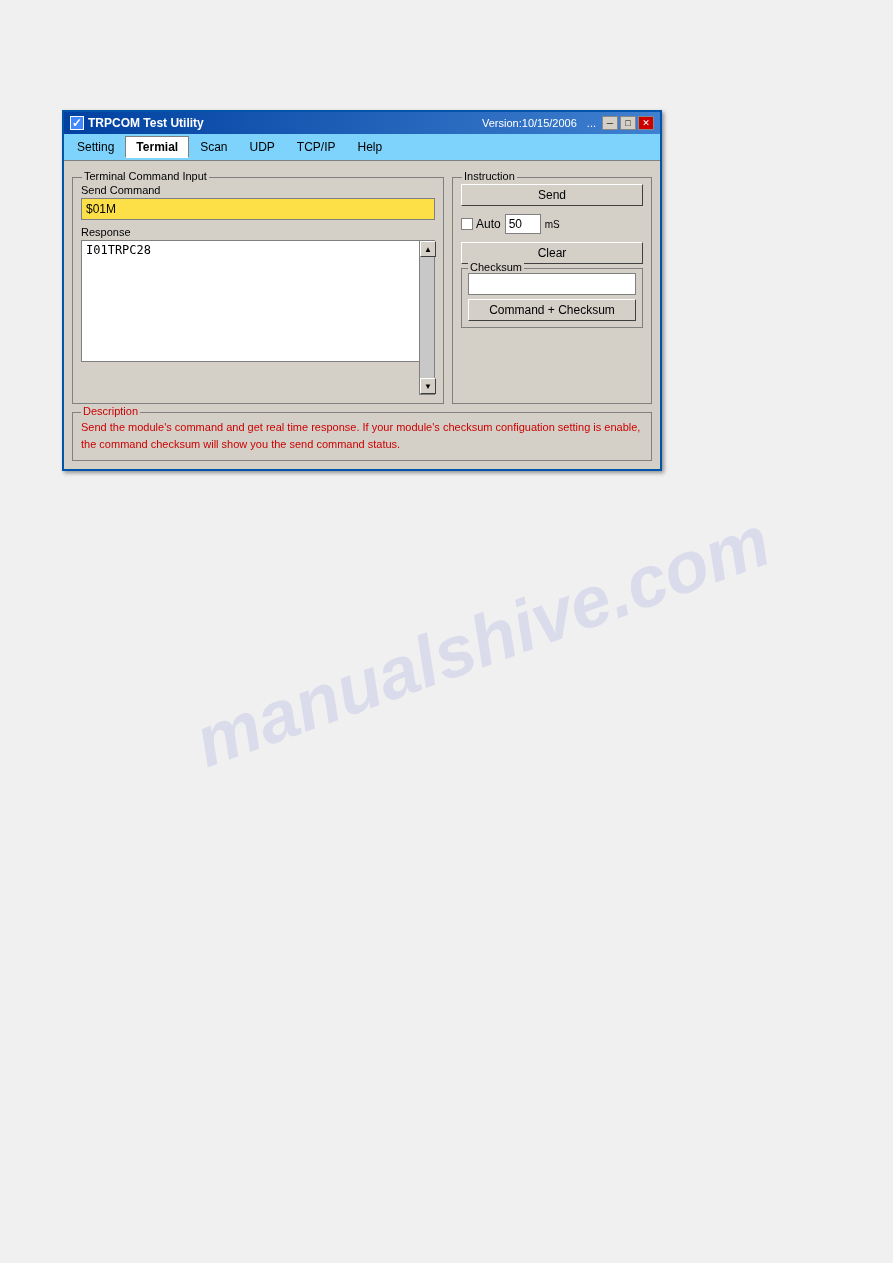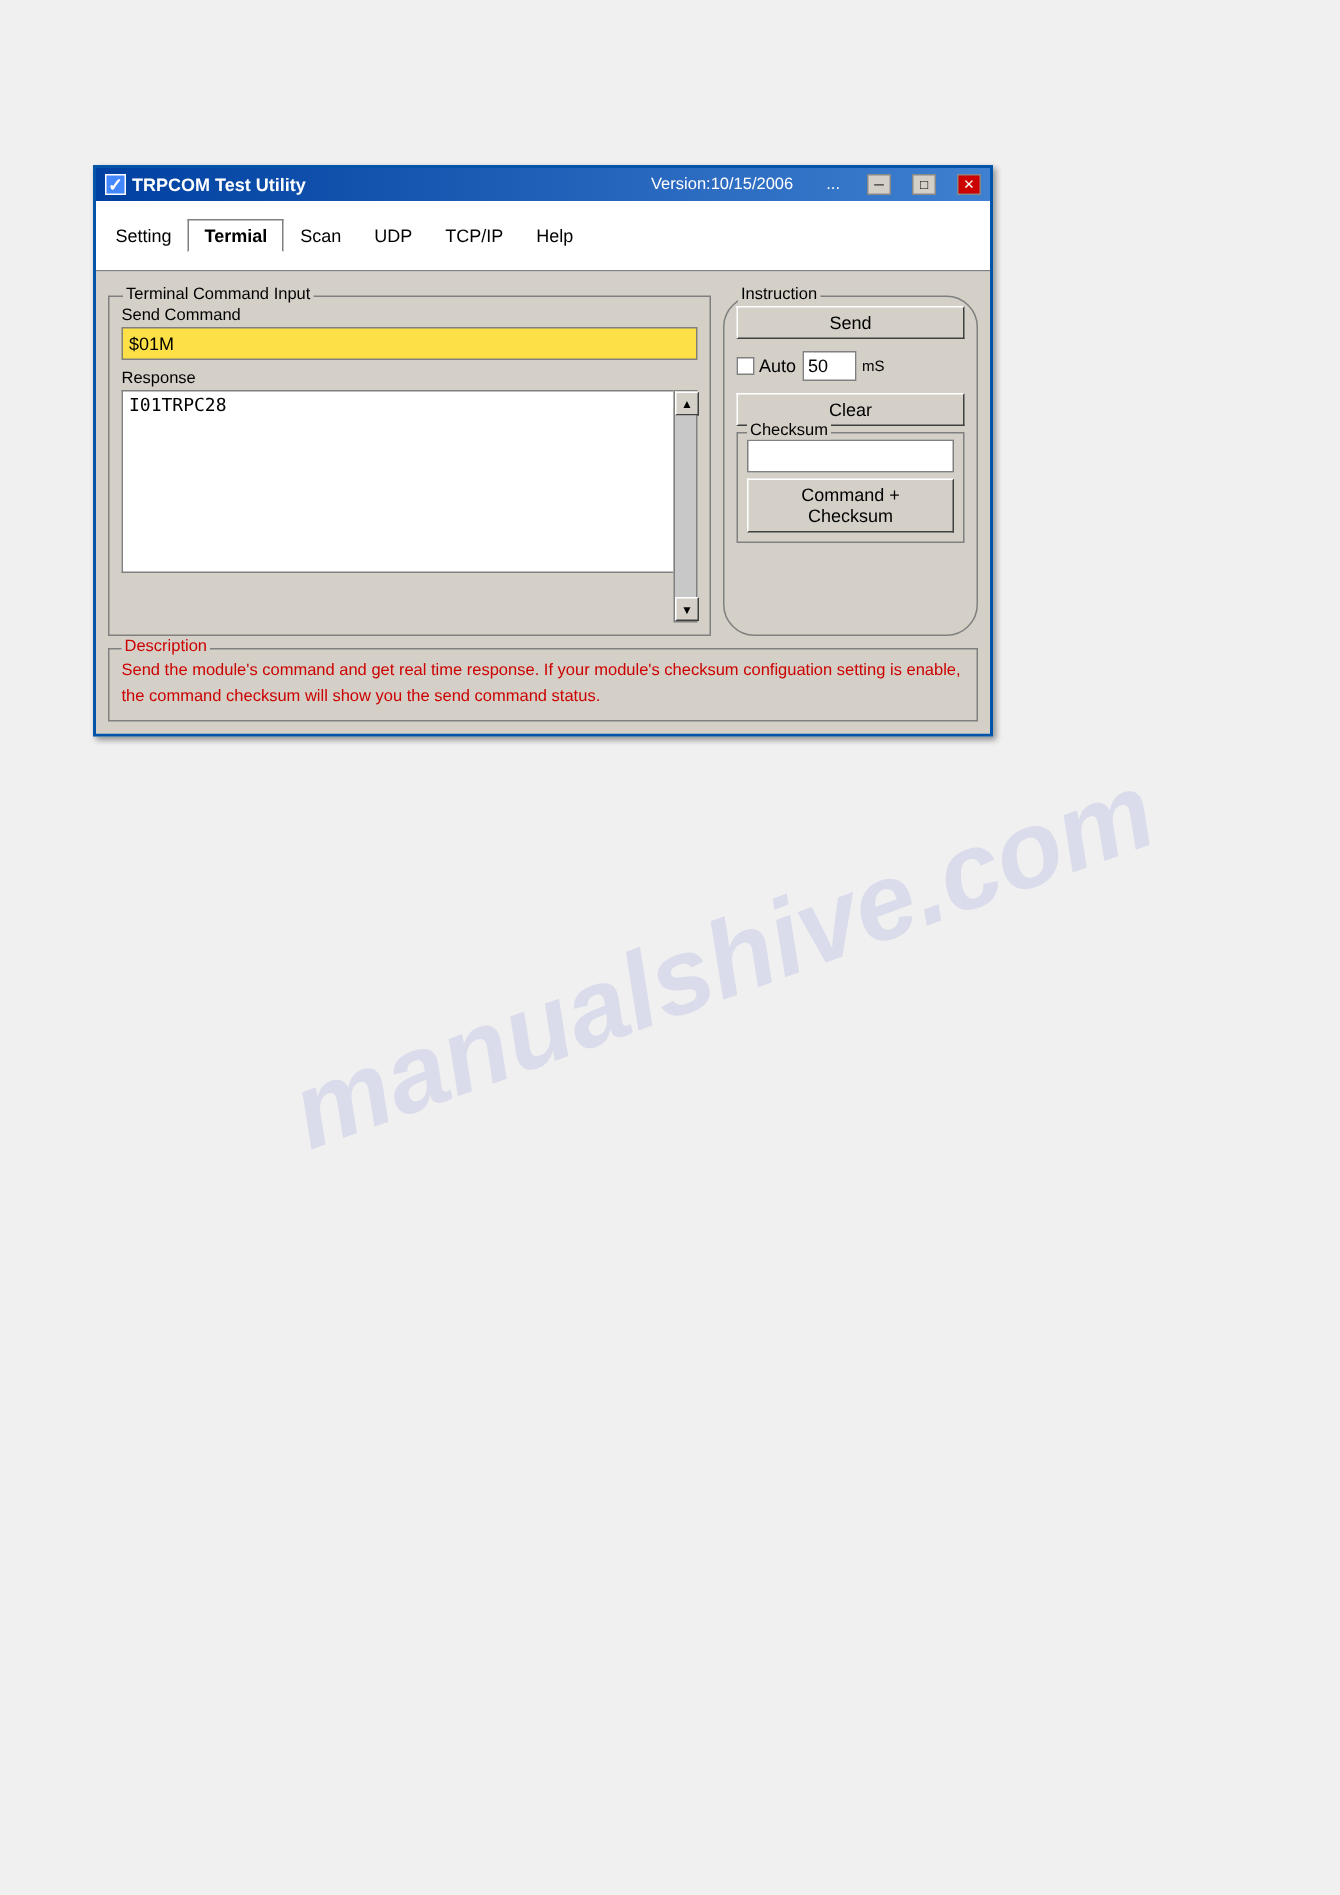--- a/index.html
+++ b/index.html
@@ -58,21 +58,21 @@
 
     .title-text {
       font-size: 12px;
       font-weight: bold;
       color: white;
     }
 
     .title-bar-right {
       display: flex;
       align-items: center;
-      gap: 14px;
+      gap: 2px;
       justify-content: space-between;
     }
 
     .title-version {
       color: white;
       font-size: 11px;
       margin-right: 8px;
     }
 
     .title-dots {
@@ -93,23 +93,23 @@
       cursor: pointer;
       color: #000;
     }
 
     .win-btn.close {
       background: #cc0000;
       color: white;
     }
 
     .menu-bar {
-      background: #ffffff;
-      display: flex;
-      padding: 12px 2px;
+      background: #7dd3fc;
+      display: flex;
+      padding: 2px 2px;
       border-bottom: 1px solid #808080;
     }
 
     .menu-item {
       padding: 3px 10px;
       cursor: pointer;
       font-size: 12px;
       color: #000;
       border: 1px solid transparent;
     }
@@ -147,23 +147,22 @@
       font-size: 11px;
       color: #000;
     }
 
     .terminal-group {
       flex: 1;
       margin-top: 8px;
     }
 
     .instruction-group {
-      width: 170px;
+      width: 200px;
       margin-top: 8px;
-      border-radius: 21px;
     }
 
     .field-label {
       font-size: 11px;
       color: #000;
       margin-bottom: 2px;
     }
 
     .text-input {
       width: 100%;

